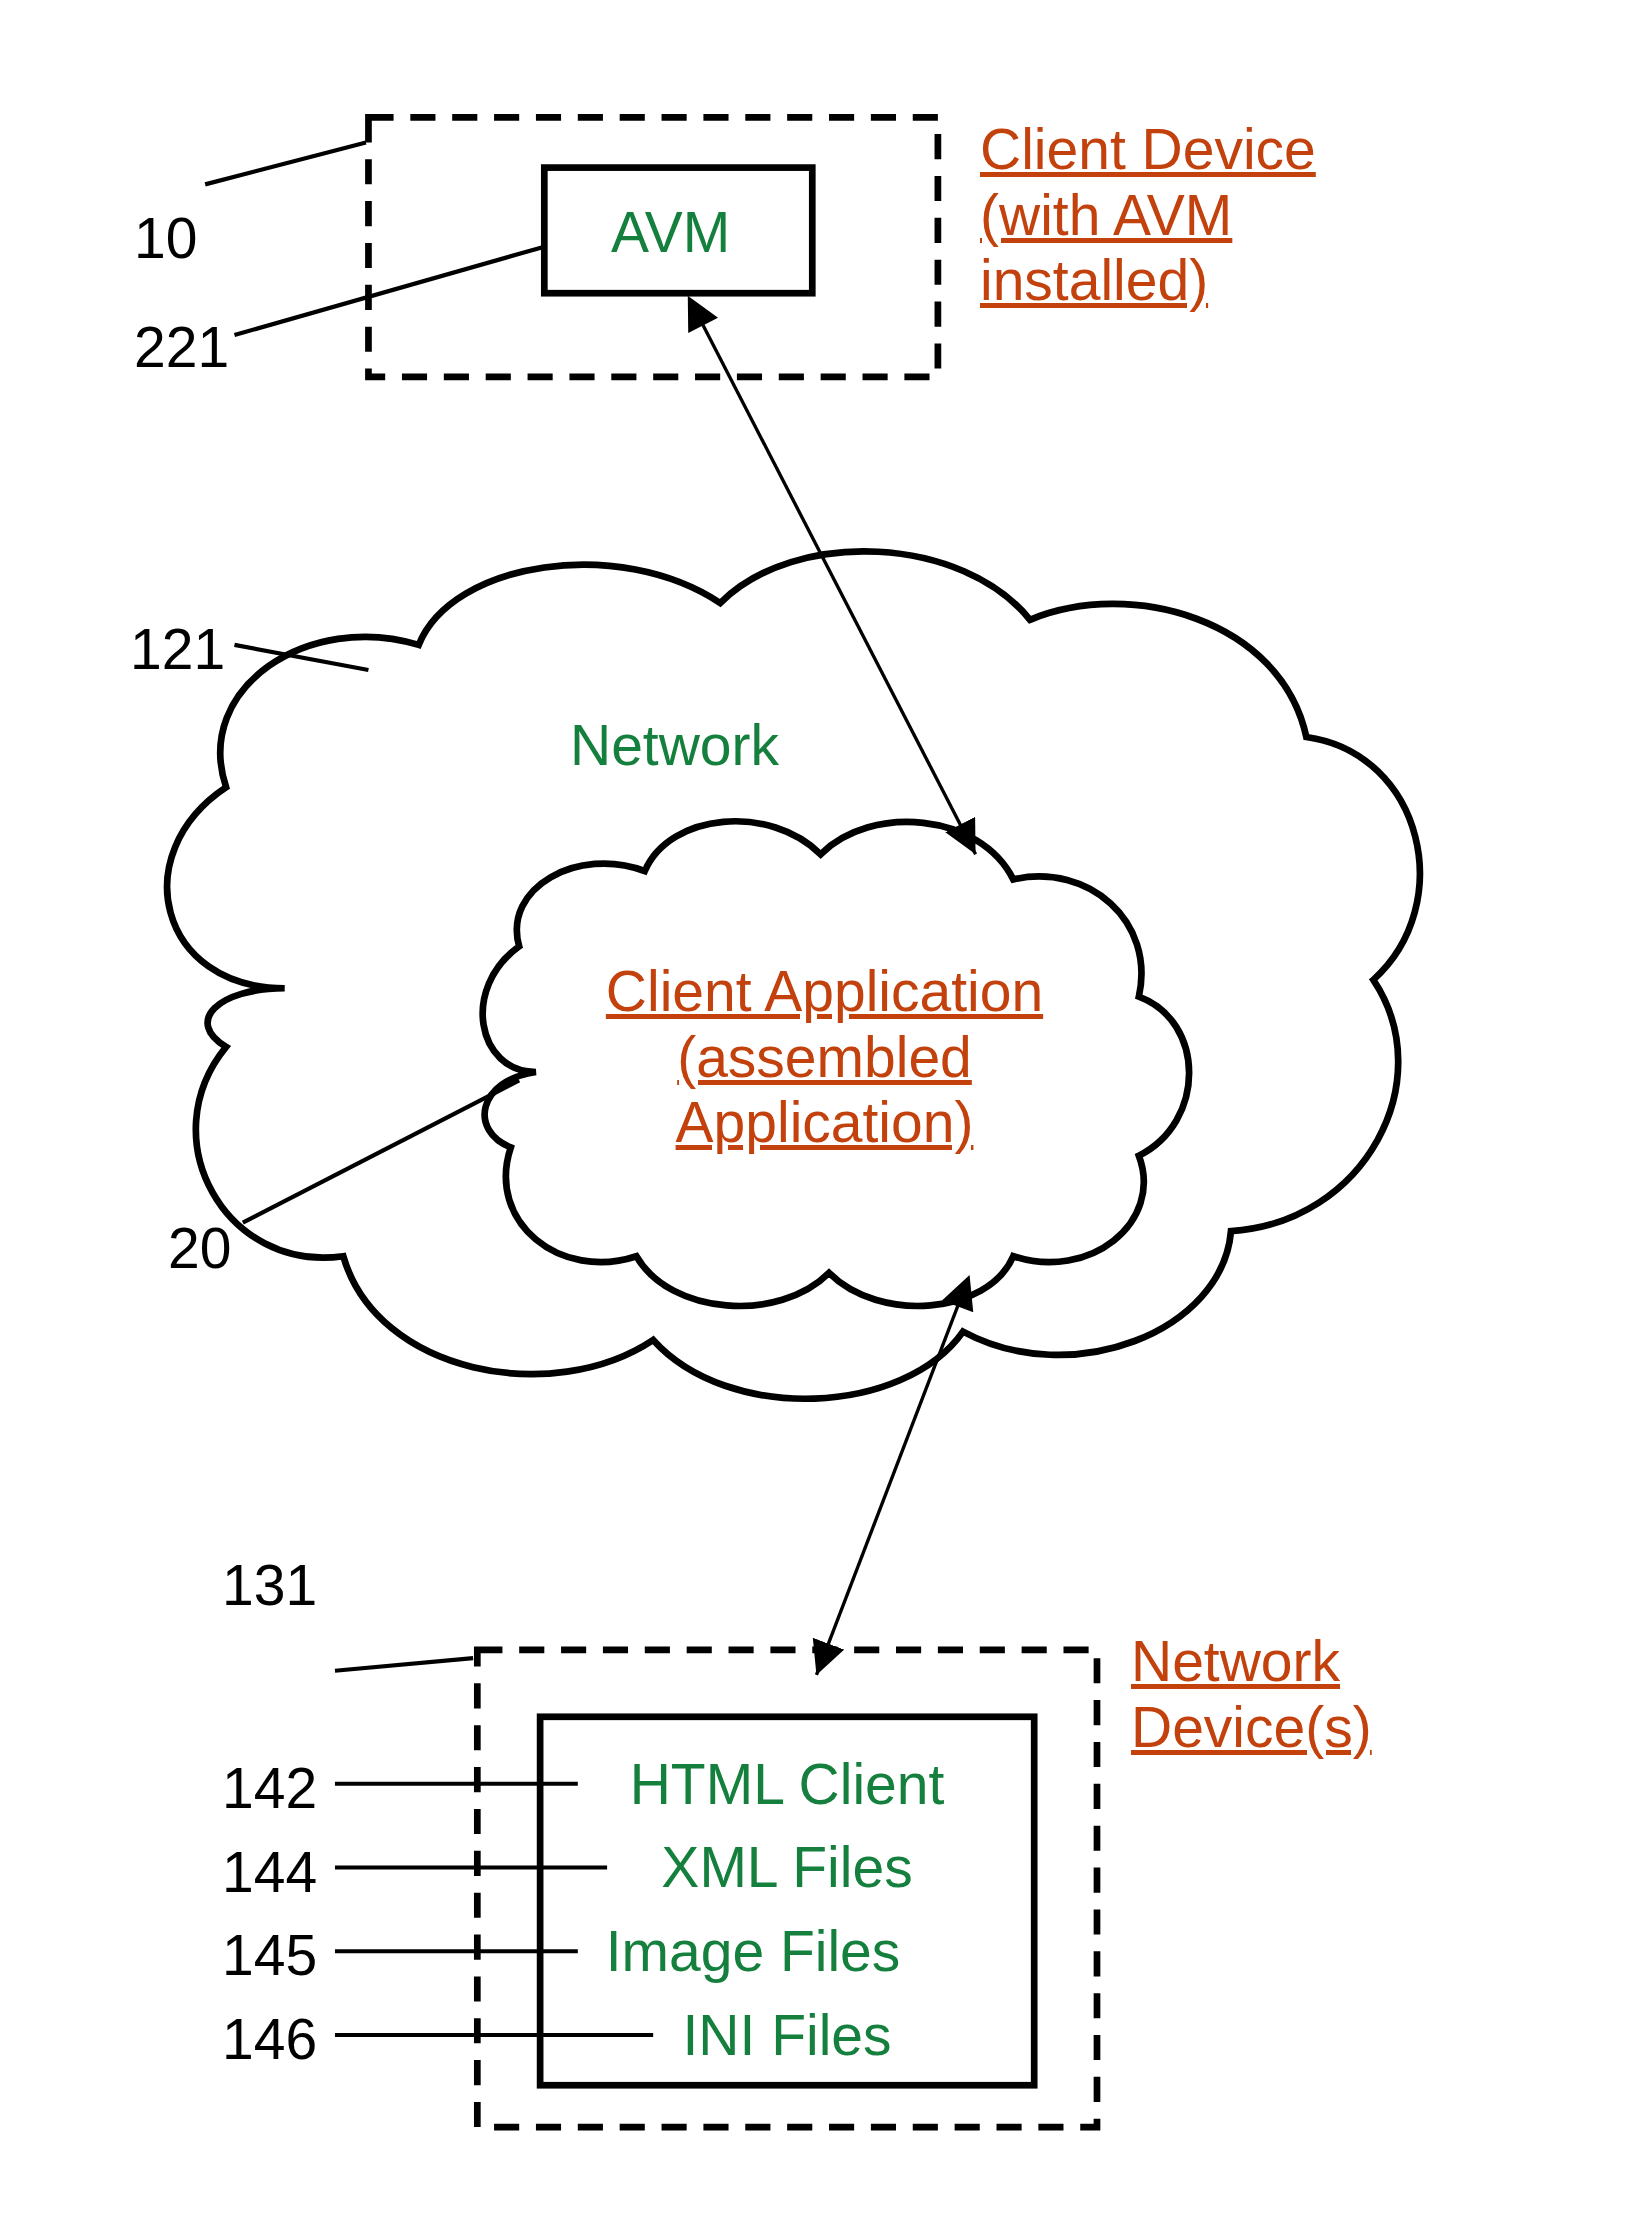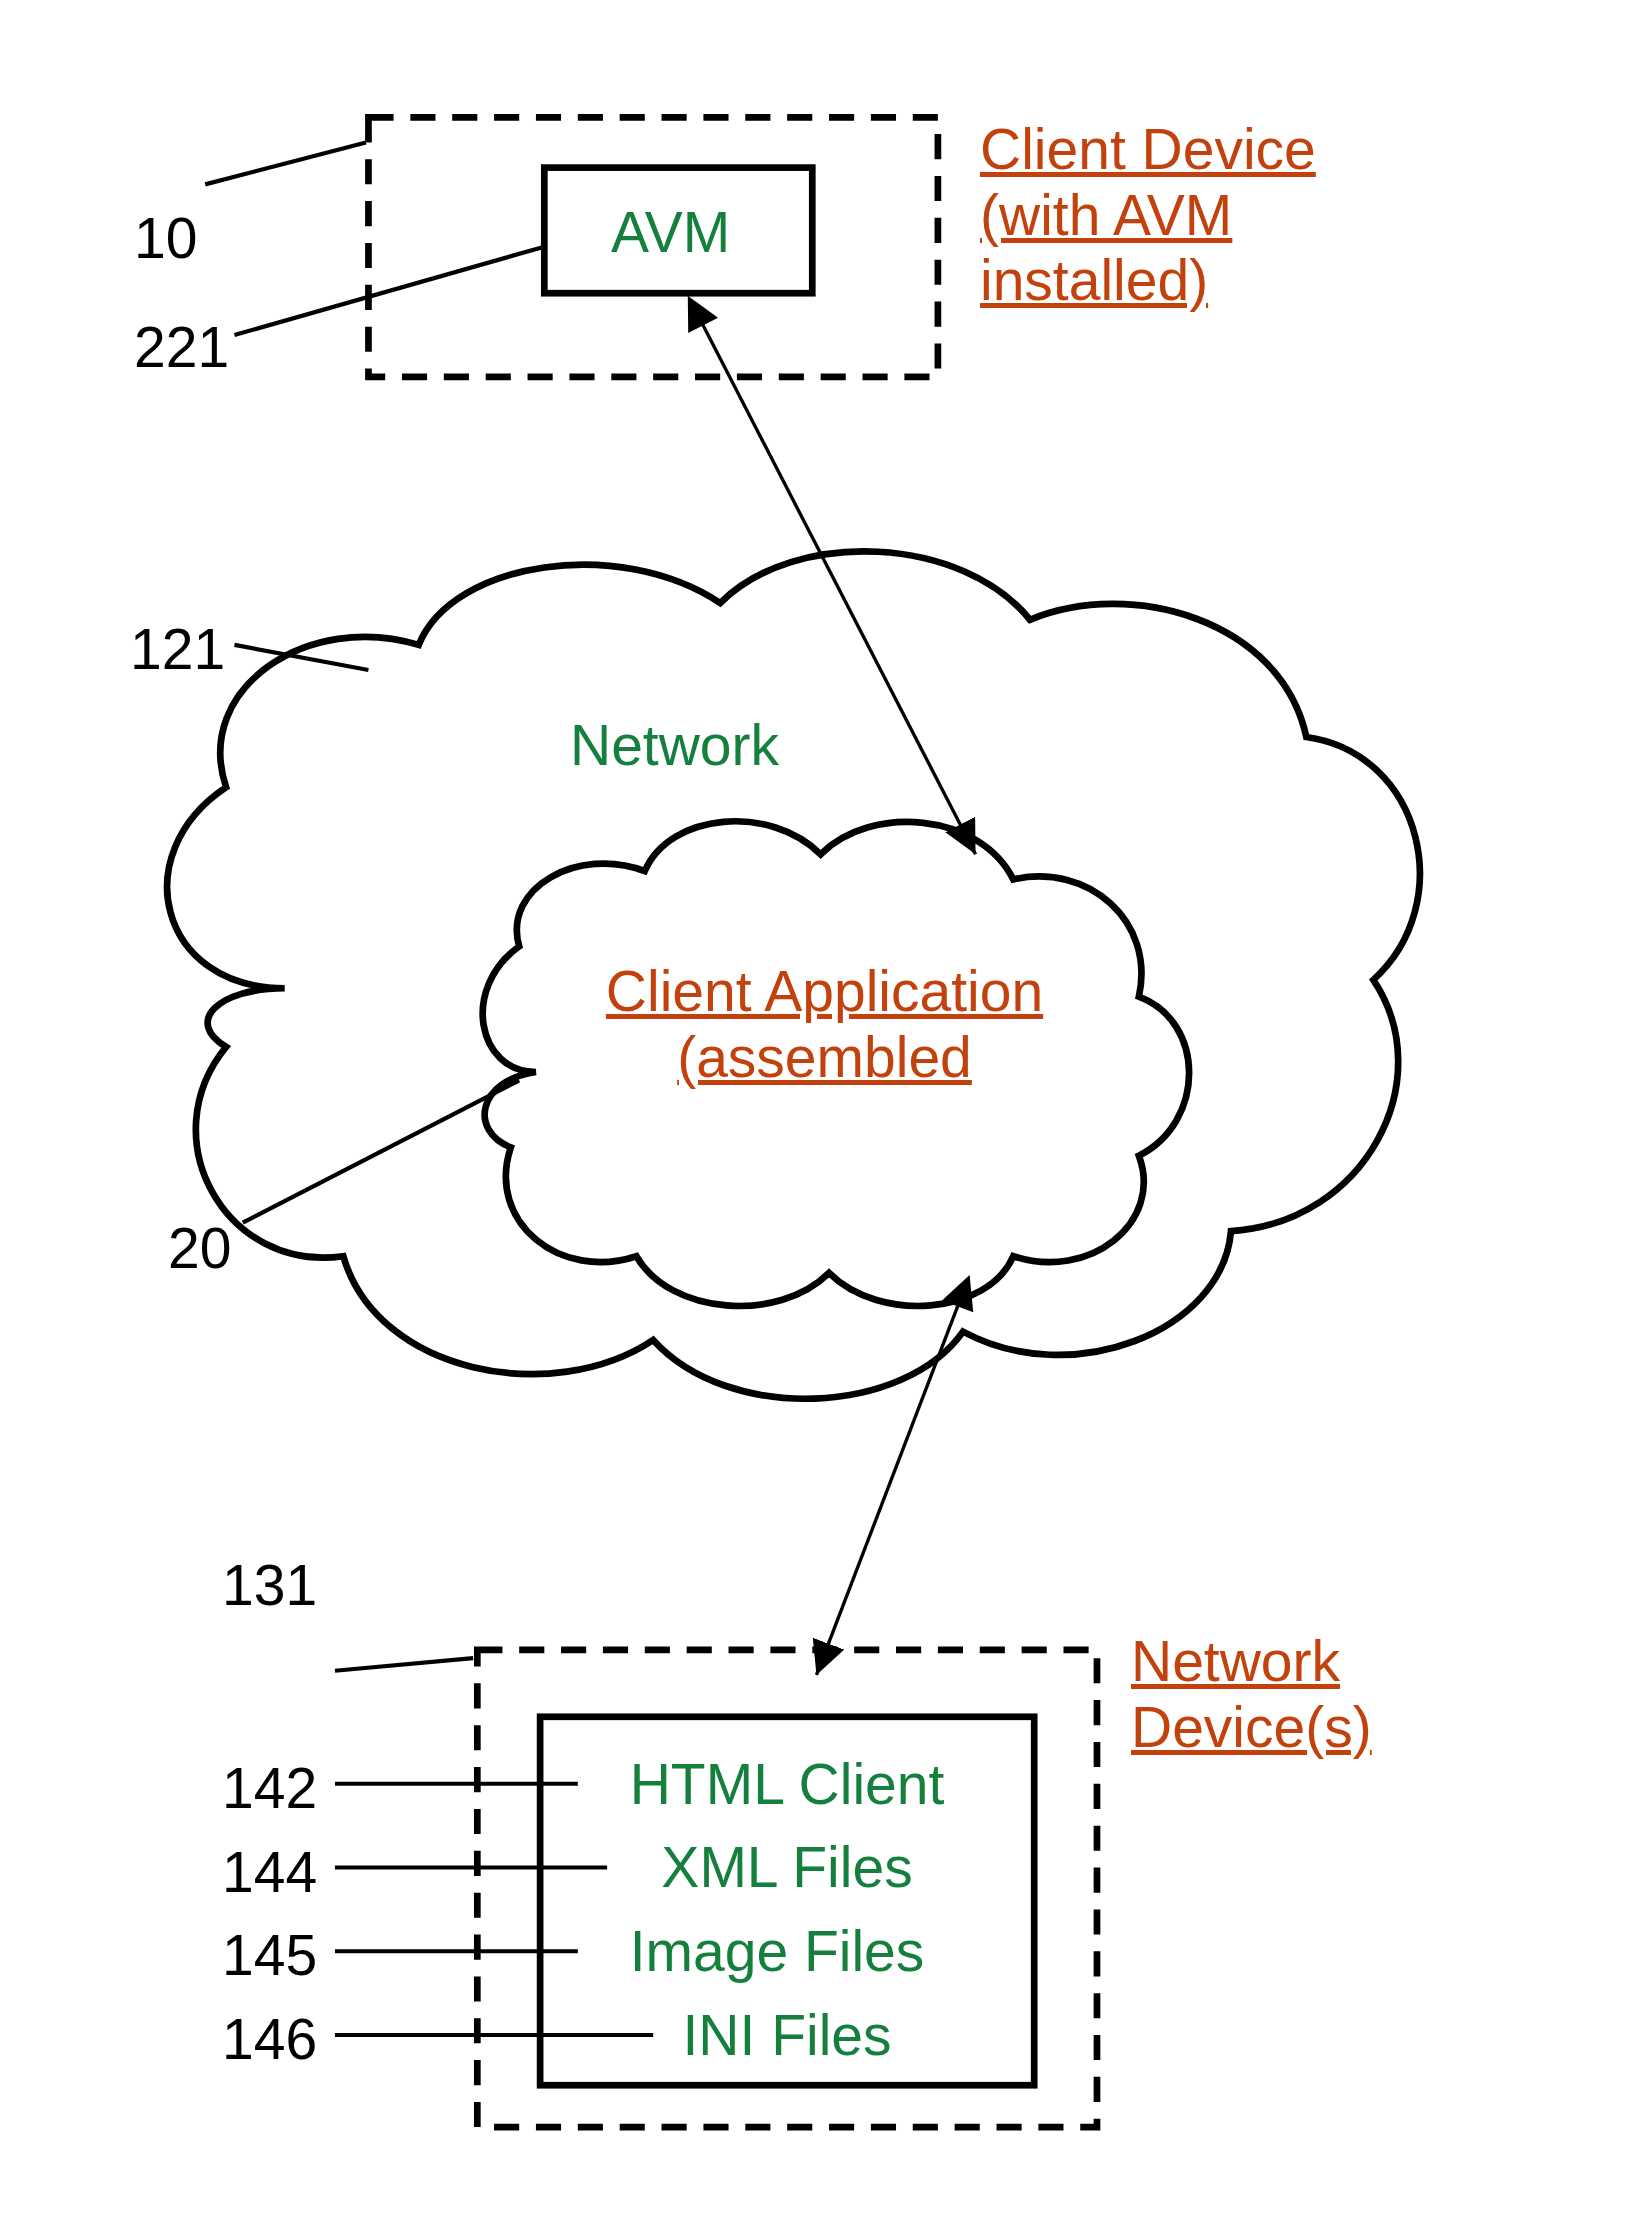--- a/index.html
+++ b/index.html
@@ -114,33 +114,34 @@
 
 <div class="ref-num" style="left:134px; top:314px;">221</div>
 
 <div class="label" style="left:570px; top:712px;">Network</div>
 
 <div class="ref-num" style="left:130px; top:616px;">121</div>
 
 <div class="label-multi" style="left:544px; top:959px; width:561px;">
   <span>Client Application</span><br>
   <span>(assembled</span><br>
+  <span>Application)</span>
 </div>
 
 <div class="ref-num" style="left:168px; top:1215px;">20</div>
 
 <div class="label-multi" style="left:1131px; top:1629px; width:335px; text-align:left;">
   <span>Network</span><br>
   <span>Device(s)</span>
 </div>
 
 <div class="ref-num" style="left:222px; top:1552px;">131</div>
 
 <div class="label" style="left:586px; top:1751px; width:402px; text-align:center;">HTML Client</div>
 <div class="label" style="left:586px; top:1834px; width:402px; text-align:center;">XML Files</div>
-<div class="label" style="left:576px; top:1918px; width:402px; text-align:center;">Image Files</div>
+<div class="label" style="left:552px; top:1918px; width:402px; text-align:center;">Image Files</div>
 <div class="label" style="left:586px; top:2002px; width:402px; text-align:center;">INI Files</div>
 
 <div class="ref-num" style="left:222px; top:1755px;">142</div>
 <div class="ref-num" style="left:222px; top:1839px;">144</div>
 <div class="ref-num" style="left:222px; top:1922px;">145</div>
 <div class="ref-num" style="left:222px; top:2006px;">146</div>
 
 
 </body></html>

